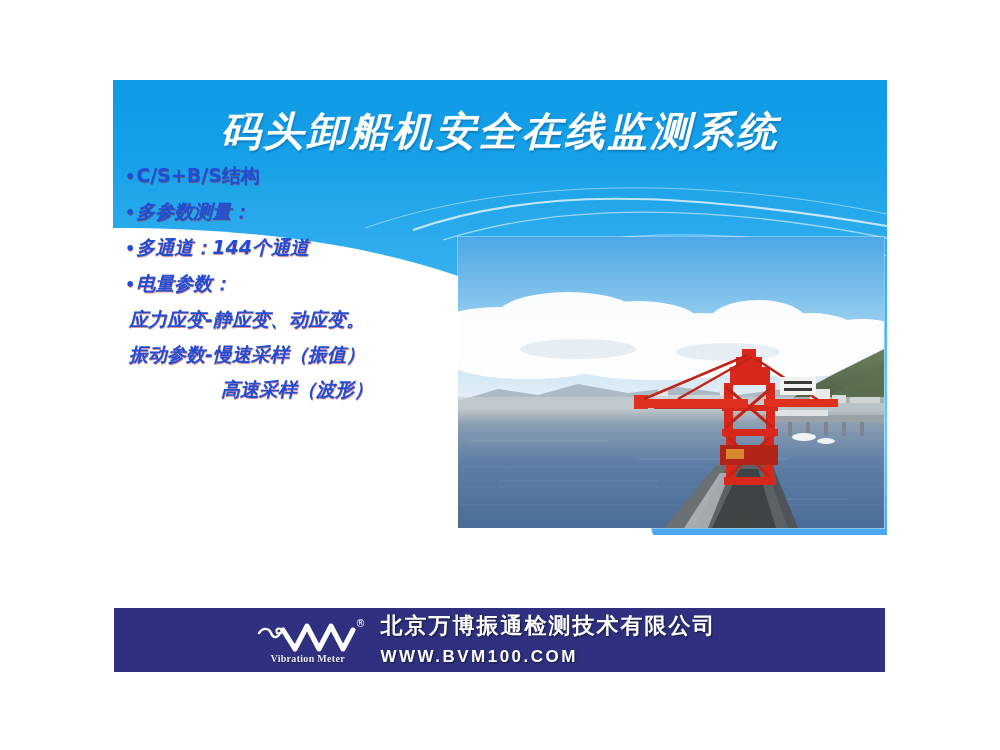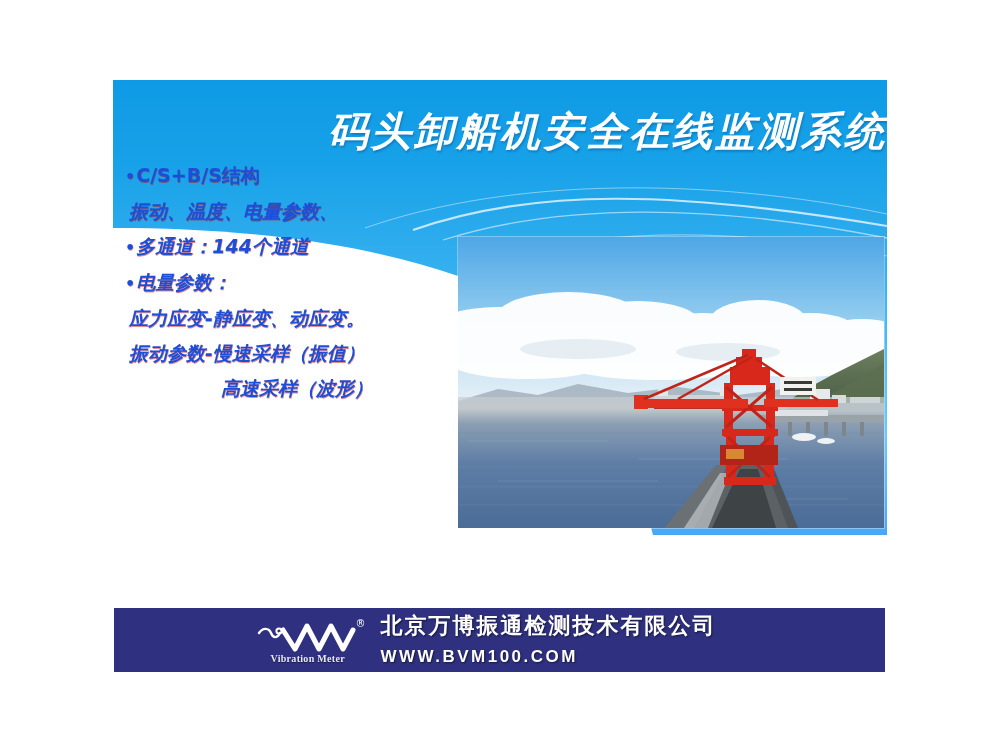--- a/index.html
+++ b/index.html
@@ -63,21 +63,21 @@
     height: 455px;
     pointer-events: none;
   }
 
   
   .slide-title {
     position: absolute;
     left: 0;
     top: 24px;
     width: 774px;
-    text-align: right;
+    text-align: center;
     color: #ffffff;
     font-family: "DejaVu Sans", "Liberation Sans", sans-serif;
     font-size: 40px;
     font-weight: bold;
     letter-spacing: 3px;
     text-shadow: 1px 2px 2px rgba(0,70,130,0.35);
     font-style: italic;
     white-space: nowrap;
   }
 
@@ -220,22 +220,22 @@
       <path d="M360,183 C480,148 620,146 774,176" fill="none" stroke="#bfe2fa" stroke-width="1.1" opacity="0.6"></path>
       <path d="M252,148 C400,96 600,98 774,134" fill="none" stroke="#e8f6ff" stroke-width="1.0" opacity="0.5"></path>
     </svg>
 
     <div class="slide-title">码头卸船机安全在线监测系统</div>
 
     <div class="body-text">
       <div class="line lvl1 ascii">
         <span class="bullet">•</span><span>C/S+B/S结构</span>
       </div>
-      <div class="line lvl2">
-        <span>振动、温度、电量参数、</span>
+      <div class="line lvl1">
+        <span class="bullet">•</span><span>多参数测量：</span>
       </div>
       <div class="line lvl1">
         <span class="bullet">•</span><span>多通道：144个通道</span>
       </div>
       <div class="line lvl1">
         <span class="bullet">•</span><span>电量参数：</span>
       </div>
       <div class="line lvl2">
         <span>应力应变-静应变、动应变。</span>
       </div>

